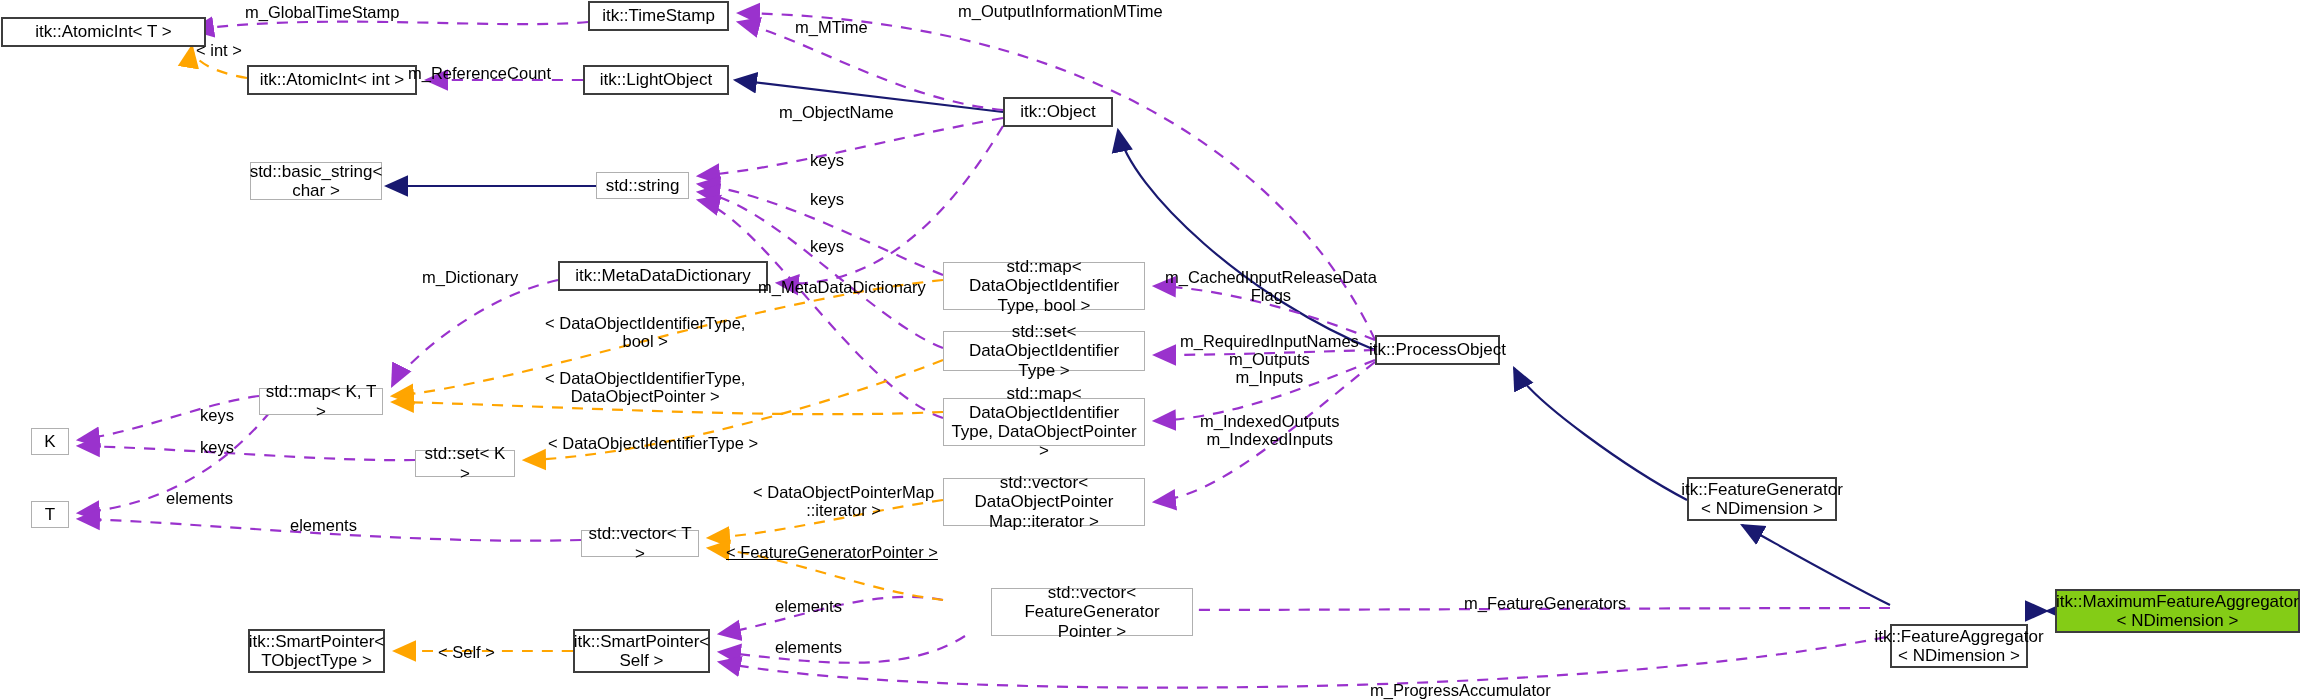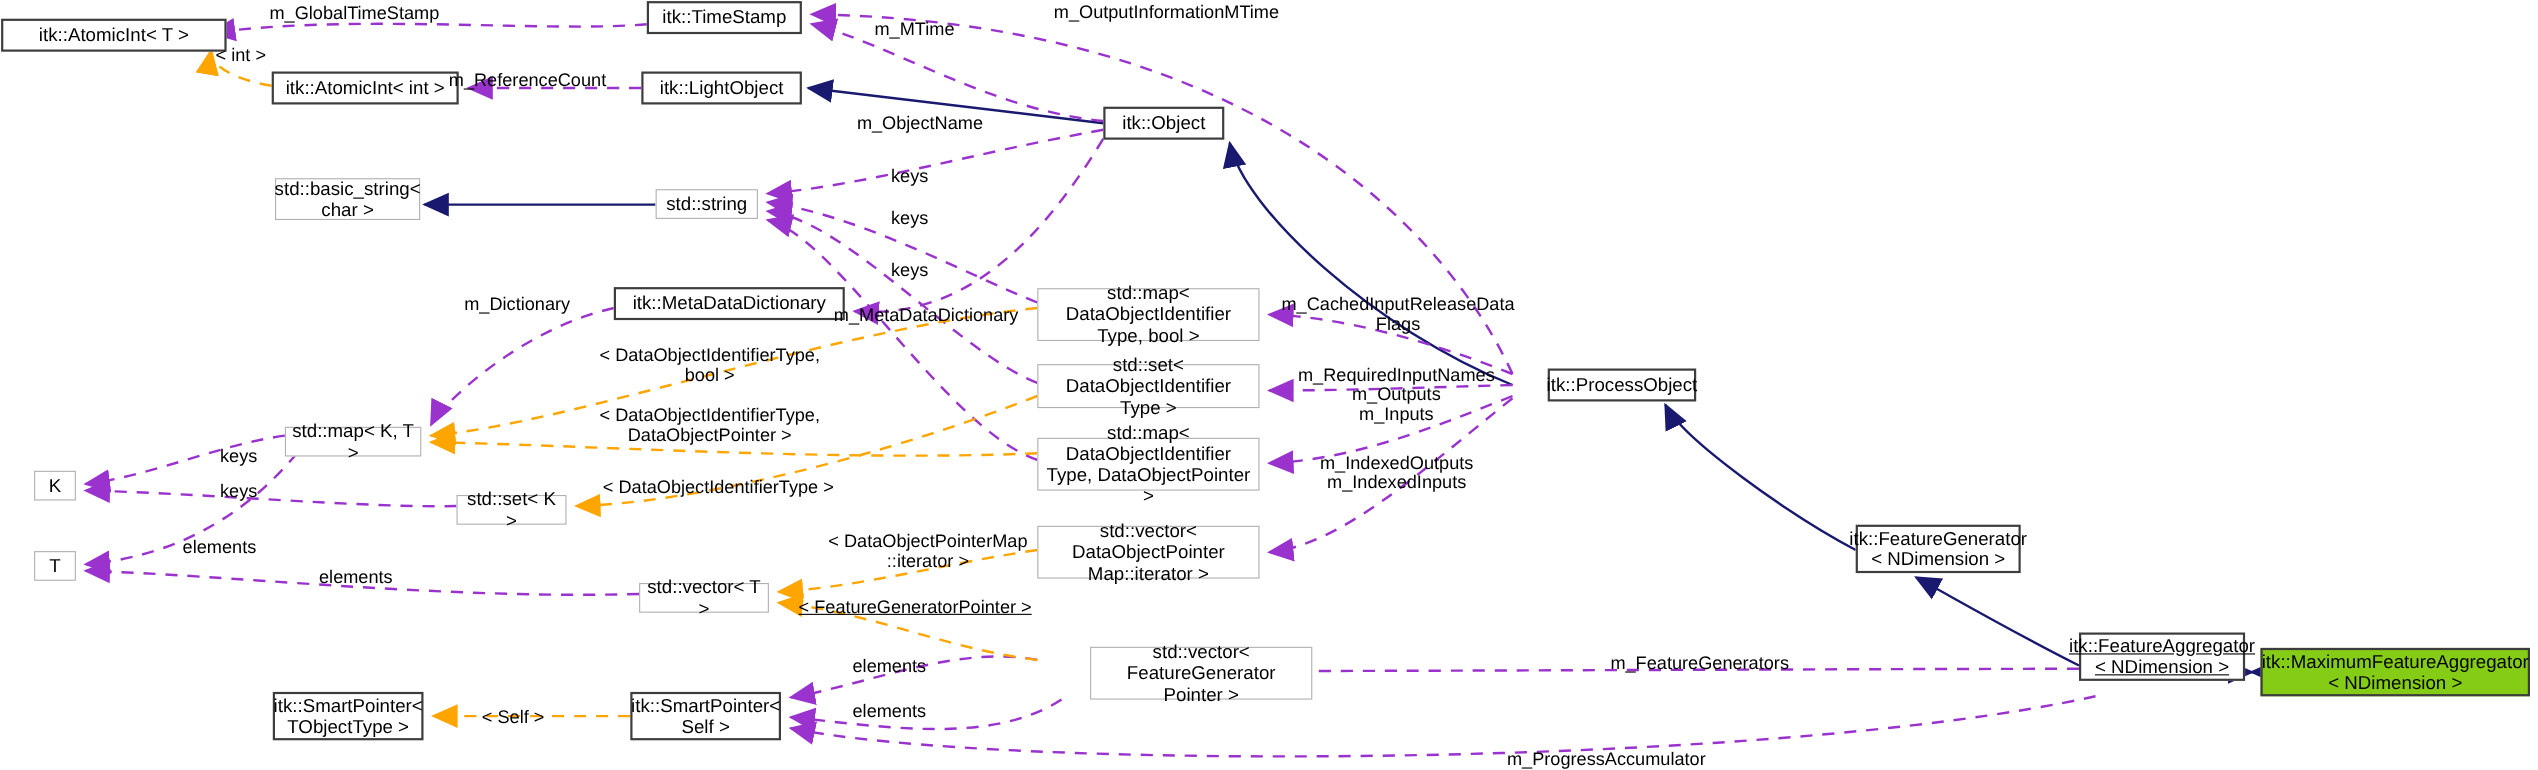--- a/index.html
+++ b/index.html
@@ -176,24 +176,24 @@
 Pointer &gt;</div>
       <div class="node light" style="left: 259px; top: 388px; width: 124px; height: 27px;">std::map&lt; K, T &gt;</div>
       <div class="node light" style="left: 31px; top: 428px; width: 38px; height: 27px;">K</div>
       <div class="node light" style="left: 31px; top: 501px; width: 38px; height: 27px;">T</div>
       <div class="node light" style="left: 415px; top: 450px; width: 100px; height: 27px;">std::set&lt; K &gt;</div>
       <div class="node light" style="left: 581px; top: 530px; width: 118px; height: 27px;">std::vector&lt; T &gt;</div>
       <div class="node strong" style="left: 248px; top: 629px; width: 137px; height: 44px;">itk::SmartPointer&lt;
 TObjectType &gt;</div>
       <div class="node strong" style="left: 573px; top: 629px; width: 137px; height: 44px;">itk::SmartPointer&lt;
 Self &gt;</div>
-      <div class="node strong" style="left: 1375px; top: 335px; width: 135px; height: 30px; margin-left: 32px;">itk::ProcessObject</div>
+      <div class="node strong" style="left: 1375px; top: 335px; width: 125px; height: 30px;">itk::ProcessObject</div>
       <div class="node strong" style="left: 1687px; top: 477px; width: 150px; height: 44px;">itk::FeatureGenerator
 &lt; NDimension &gt;</div>
-      <div class="node strong" style="left: 1890px; top: 575px; width: 151px; height: 44px; text-decoration: underline;">itk::FeatureAggregator
+      <div class="node strong" style="left: 1890px; top: 624px; width: 138px; height: 44px;">itk::FeatureAggregator
 &lt; NDimension &gt;</div>
       <div class="node filled" style="left: 2055px; top: 589px; width: 245px; height: 44px;">itk::MaximumFeatureAggregator
 &lt; NDimension &gt;</div>
     </div>
   <div id="labels-layer">
       <div class="elabel" style="left: 245px; top: 3px;">m_GlobalTimeStamp</div>
       <div class="elabel" style="left: 180px; top: 41px; margin-left: 16px;">&lt; int &gt;</div>
       <div class="elabel" style="left: 408px; top: 64px; text-align: center;">m_ReferenceCount</div>
       <div class="elabel" style="left: 795px; top: 18px;">m_MTime</div>
       <div class="elabel" style="left: 958px; top: 2px;">m_OutputInformationMTime</div>

